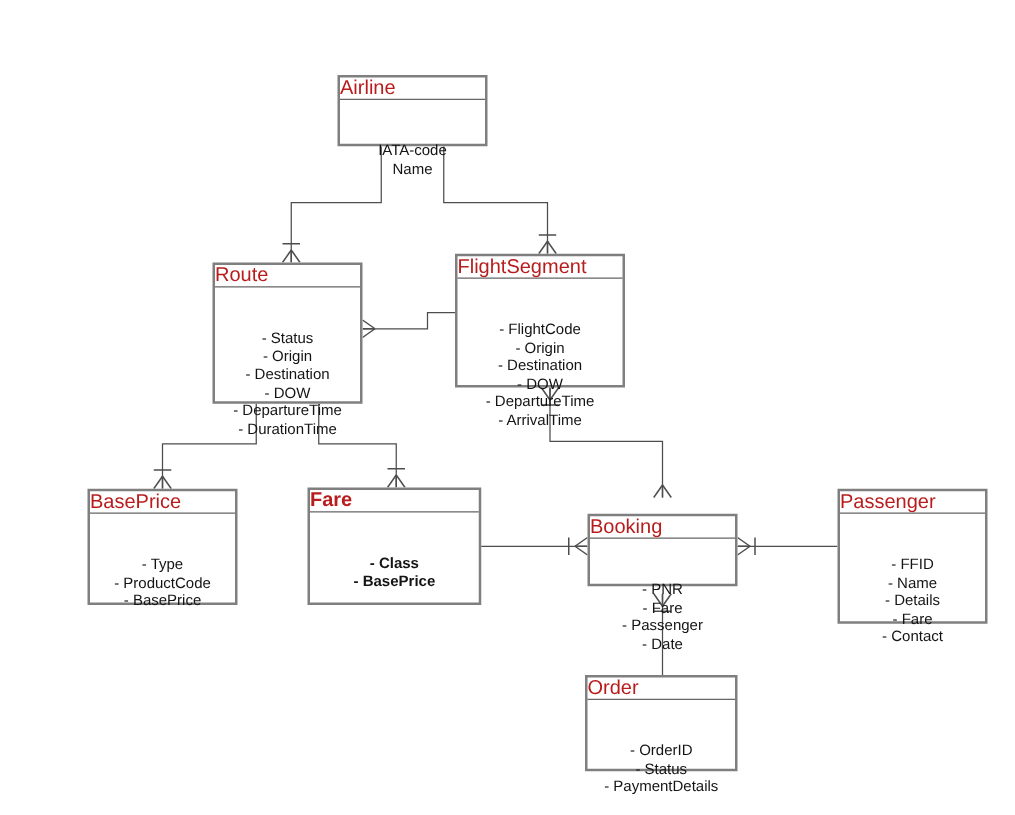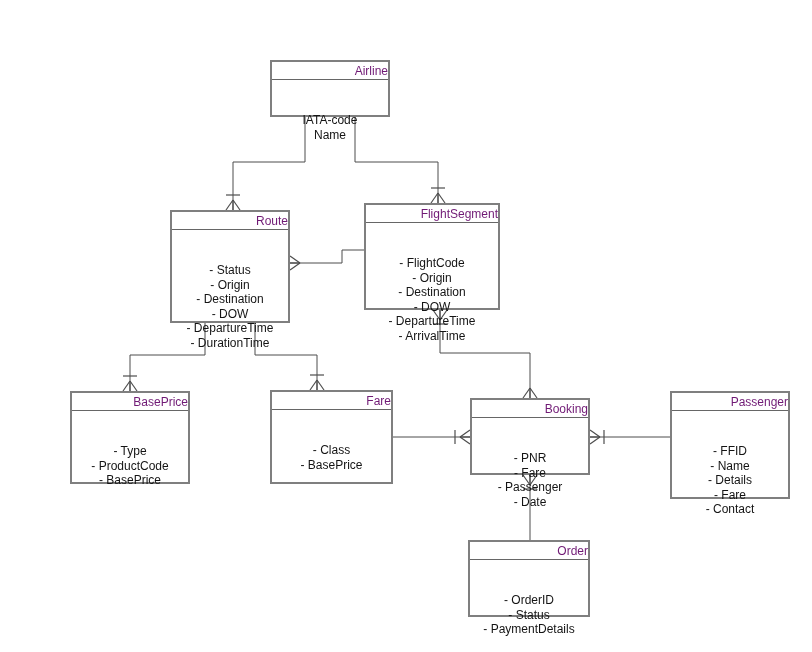--- a/index.html
+++ b/index.html
@@ -8,22 +8,22 @@
     font-family:"Liberation Sans",sans-serif;overflow:hidden;
   }
   svg.edge-layer{position:absolute;left:0;top:0;width:812px;height:652px;}
   .edge-line{fill:none;stroke:#4d4d4d;stroke-width:1;}
   .marker-line{stroke:#4d4d4d;stroke-width:1.2;fill:none;}
   .entity{
     position:absolute;box-sizing:border-box;background:#ffffff;
     border:2px solid #7f7f7f;
   }
   .entity-title{
-    height:16px;line-height:16px;padding-top:1px;text-align:right;
-    font-size:12px;color:#701a75;border-bottom:1px solid #666666;
+    height:16px;line-height:16px;padding-top:1px;text-align:left;
+    font-size:16px;color:#b91c1c;border-bottom:1px solid #666666;
     white-space:nowrap;overflow:hidden;
   }
   .entity-attrs{
     padding-top:2px;text-align:center;font-size:12px;line-height:14.5px;
     color:#141414;
     margin-top:31px;
   }
   .attr{white-space:nowrap;}
 </style>
 </head>
@@ -112,28 +112,28 @@
       </div>
     </div>
     <div class="entity" style="left: 70px; top: 391px; width: 120px; height: 93px;">
       <div class="entity-title">BasePrice</div>
       <div class="entity-attrs">
         <div class="attr">- Type</div>
         <div class="attr">- ProductCode</div>
         <div class="attr">- BasePrice</div>
       </div>
     </div>
-    <div class="entity" style="left: 270px; top: 390px; width: 123px; height: 94px;">
+    <div class="entity" style="left: 246px; top: 390px; width: 139px; height: 94px; font-weight: bold;">
       <div class="entity-title">Fare</div>
       <div class="entity-attrs">
         <div class="attr">- Class</div>
         <div class="attr">- BasePrice</div>
       </div>
     </div>
-    <div class="entity" style="left: 470px; top: 398px; width: 120px; height: 77px;">
+    <div class="entity" style="left: 470px; top: 411px; width: 120px; height: 58px;">
       <div class="entity-title">Booking</div>
       <div class="entity-attrs">
         <div class="attr">- PNR</div>
         <div class="attr">- Fare</div>
         <div class="attr">- Passenger</div>
         <div class="attr">- Date</div>
       </div>
     </div>
     <div class="entity" style="left: 670px; top: 391px; width: 120px; height: 108px;">
       <div class="entity-title">Passenger</div>

